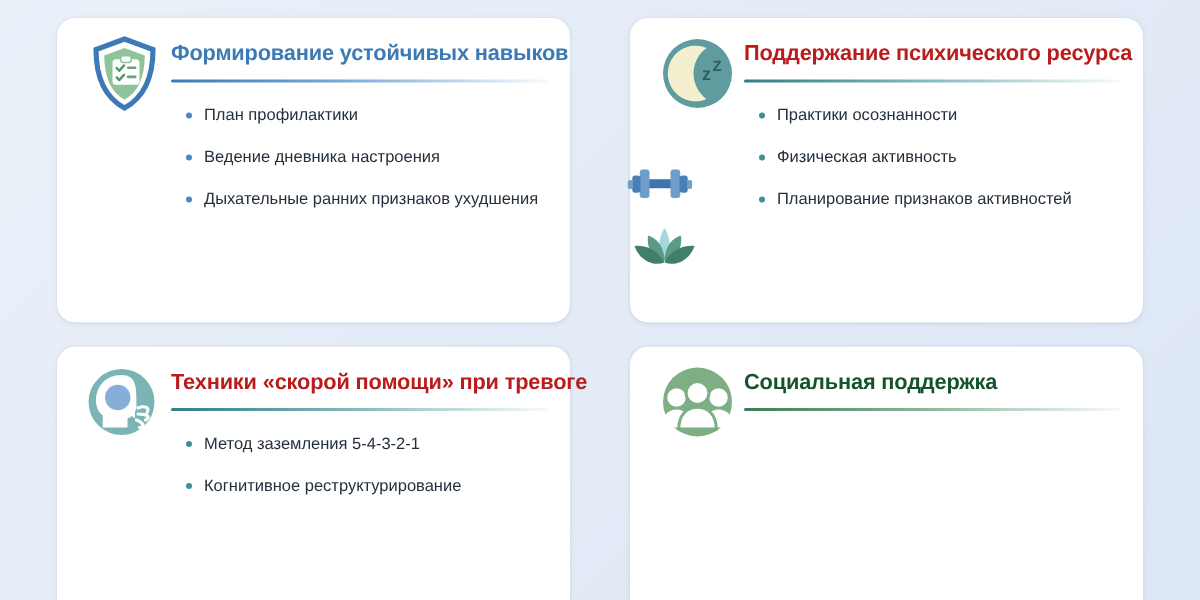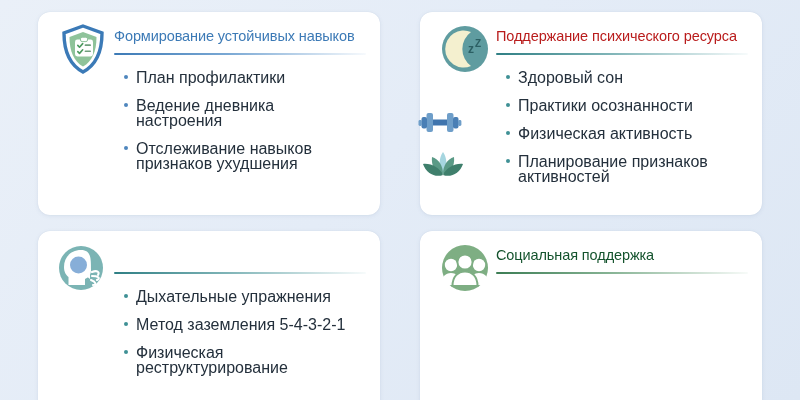--- a/index.html
+++ b/index.html
@@ -52,21 +52,21 @@
     z-index: 3;
   }
   .head-icon svg { display: block; width: 54px; height: 54px; }
 
   .card-title {
     position: absolute;
     left: 76px;
     top: 16px;
     right: 10px;
     font-size: 14.5px;
-    font-weight: normal;
+    font-weight: bold;
     letter-spacing: -0.1px;
     white-space: nowrap;
   }
 
   .title-rule {
     position: absolute;
     left: 76px;
     top: 41px;
     right: 14px;
     height: 2px;
@@ -82,21 +82,21 @@
   .r-green { background: linear-gradient(to right, #3c7d54 0%, #86b394 45%, rgba(205,228,212,0.15) 100%); }
 
   
   .card-list {
     list-style: none;
     margin: 0;
     padding: 6px 16px 0 86px;
   }
   .card-list li {
     position: relative;
-    font-size: 16px;
+    font-size: 11px;
     line-height: 15px;
     color: #24303c;
     padding-left: 12px;
     margin-bottom: 13px;
   }
   .card-list li::before {
     content: "";
     position: absolute;
     left: 0;
     top: 5px;
@@ -138,21 +138,21 @@
           <rect x="28.6" y="22.3" width="6.4" height="1.7" rx="0.85" fill="#6f9f7c"></rect>
           <rect x="28.6" y="28.4" width="6.4" height="1.7" rx="0.85" fill="#6f9f7c"></rect>
         </svg>
       </span>
       <div class="card-title t-blue">Формирование устойчивых навыков</div>
       <div class="title-rule r-blue"></div>
     </div>
     <ul class="card-list b-blue">
       <li><span>План профилактики</span></li>
       <li><span>Ведение дневника настроения</span></li>
-      <li><span>Отслеживание навыков признаков ухудшения</span></li>
+      <li><span>Дыхательные ранних признаков ухудшения</span></li>
     </ul>
   </div>
 
   <div class="card">
     <div class="card-head">
       <span class="head-icon">
         <svg viewBox="0 0 54 54">
           <circle cx="27" cy="27" r="23" fill="#5f9ca0"></circle>
           <path d="M33 10 A18.5 18.5 0 1 0 33 44 A21 21 0 0 1 33 10 Z" fill="#f4f0cf"></path>
           <text x="30" y="31" font-family="Liberation Sans, sans-serif" font-size="12" font-weight="bold" fill="#2b5f63">z</text>
@@ -179,21 +179,20 @@
       <svg viewBox="0 0 42 32">
         <path d="M21 2 C25 8 26 16 21 24 C16 16 17 8 21 2 Z" fill="#a6d6e0"></path>
         <path d="M10 7 C17 9 21 16 21 24 C13 23 9 16 10 7 Z" fill="#5a9a86"></path>
         <path d="M32 7 C25 9 21 16 21 24 C29 23 33 16 32 7 Z" fill="#5a9a86"></path>
         <path d="M1 14 C9 13 18 18 21 25 C13 28 4 23 1 14 Z" fill="#3f7f6c"></path>
         <path d="M41 14 C33 13 24 18 21 25 C29 28 38 23 41 14 Z" fill="#3f7f6c"></path>
       </svg>
     </span>
 
     <ul class="card-list b-teal">
-      <li><span>Здоровый сон</span></li>
       <li><span>Практики осознанности</span></li>
       <li><span>Физическая активность</span></li>
       <li><span>Планирование признаков активностей</span></li>
     </ul>
   </div>
 
   <div class="card">
     <div class="card-head">
       <span class="head-icon">
         <svg viewBox="0 0 54 54">
@@ -201,26 +200,26 @@
           <path d="M25 9 C14 9 8 17 8 26 C8 31 10 34 12.5 36 L12.5 44 L29 44 L29 38 C33 36.5 35 33 35 29 C35 17 35 9 25 9 Z" fill="#ffffff"></path>
           <circle cx="22.5" cy="24" r="8.5" fill="#87aed8"></circle>
           <path d="M30 35 L34 33 L34 38 Z" fill="#ffffff"></path>
           <g fill="none" stroke="#ffffff" stroke-width="2.1" stroke-linecap="round">
             <path d="M36 31 C41 29 44 31 42 34"></path>
             <path d="M36 35 C42 35 45 37 41 39"></path>
             <path d="M35 39 C40 41 41 44 37 44"></path>
           </g>
         </svg>
       </span>
+      <div class="card-title t-teal">Техники «скорой помощи» при тревоге</div>
       <div class="title-rule r-teal"></div>
     </div>
     <ul class="card-list b-teal">
-      <li><span>Дыхательные упражнения</span></li>
       <li><span>Метод заземления 5-4-3-2-1</span></li>
-      <li><span>Физическая реструктурирование</span></li>
+      <li><span>Когнитивное реструктурирование</span></li>
     </ul>
   </div>
 
   <div class="card">
     <div class="card-head">
       <span class="head-icon">
         <svg viewBox="0 0 54 54">
           <circle cx="27" cy="27" r="23" fill="#7eae83"></circle>
           <circle cx="13" cy="24" r="6.2" fill="#ffffff"></circle>
           <path d="M3 44 C3 36 7.5 32 13 32 C18.5 32 23 36 23 44 Z" fill="#ffffff"></path>

